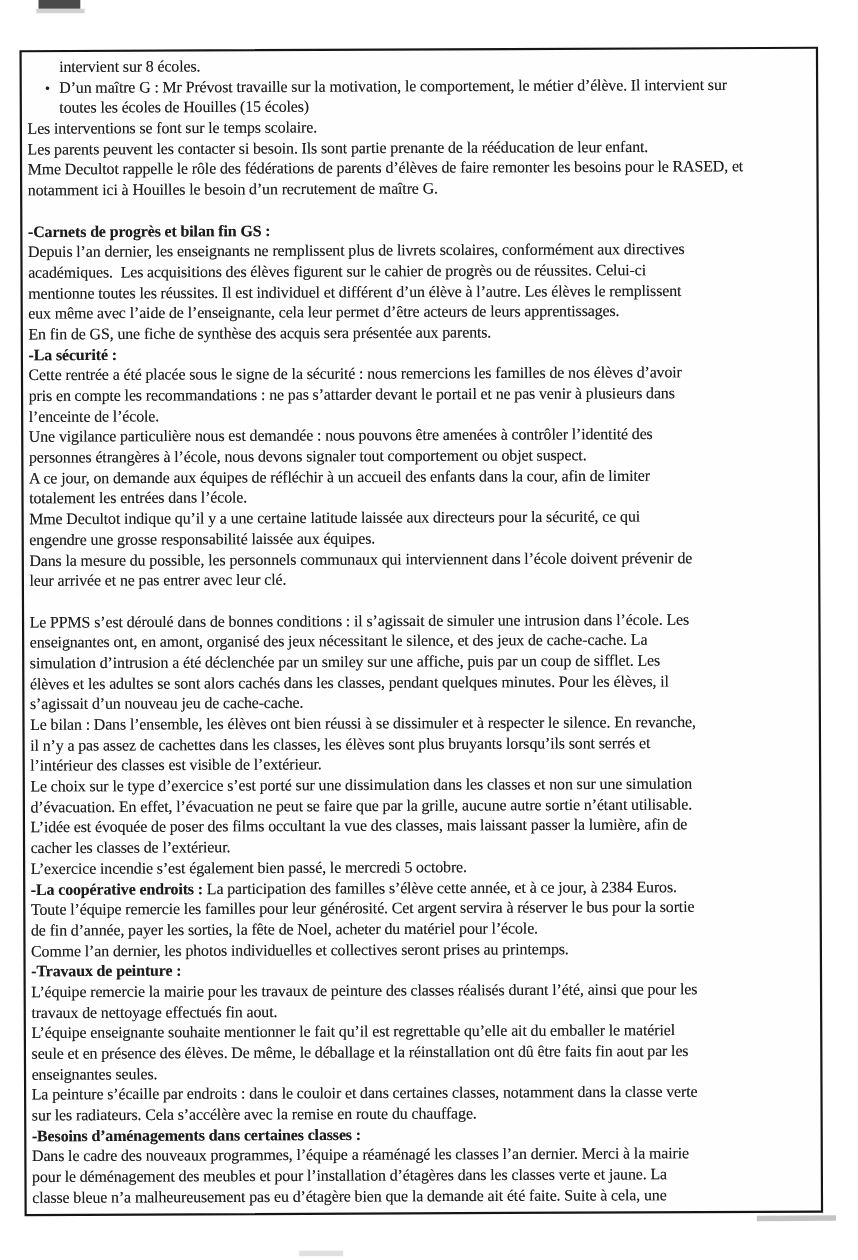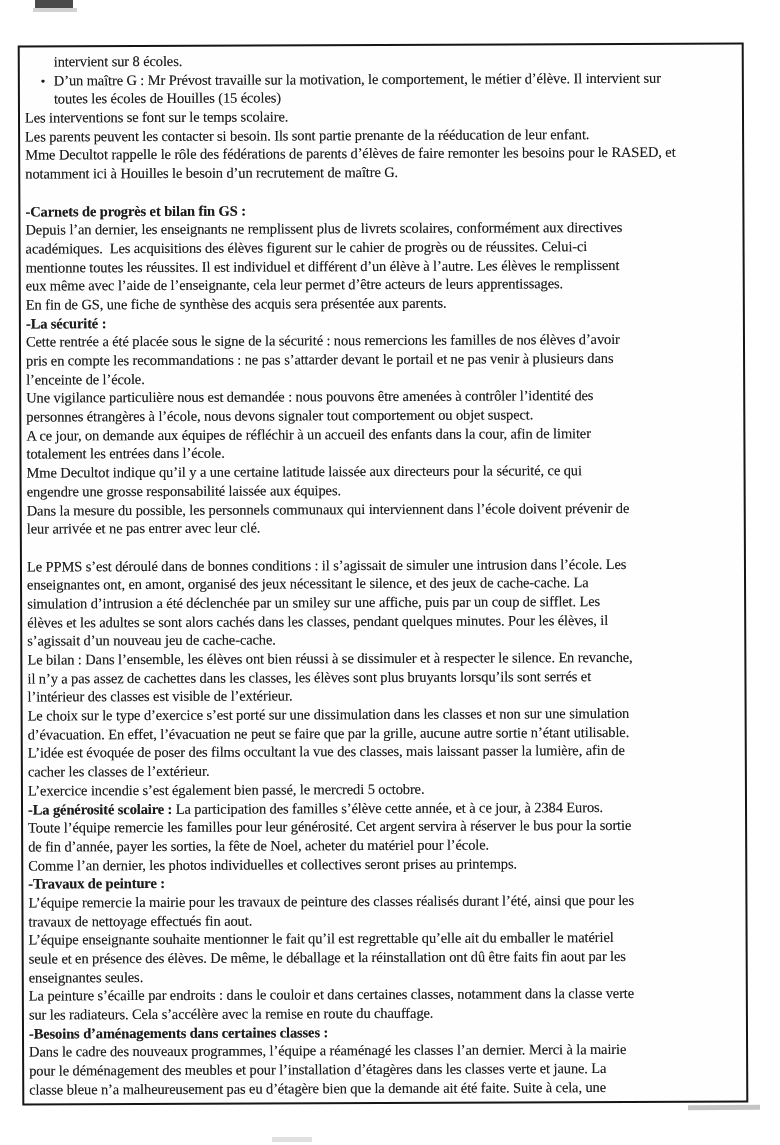--- a/index.html
+++ b/index.html
@@ -100,21 +100,21 @@
       <div class="line p">élèves et les adultes se sont alors cachés dans les classes, pendant quelques minutes. Pour les élèves, il</div>
       <div class="line p">s’agissait d’un nouveau jeu de cache-cache.</div>
       <div class="line p">Le bilan : Dans l’ensemble, les élèves ont bien réussi à se dissimuler et à respecter le silence. En revanche,</div>
       <div class="line p">il n’y a pas assez de cachettes dans les classes, les élèves sont plus bruyants lorsqu’ils sont serrés et</div>
       <div class="line p">l’intérieur des classes est visible de l’extérieur.</div>
       <div class="line p">Le choix sur le type d’exercice s’est porté sur une dissimulation dans les classes et non sur une simulation</div>
       <div class="line p">d’évacuation. En effet, l’évacuation ne peut se faire que par la grille, aucune autre sortie n’étant utilisable.</div>
       <div class="line p">L’idée est évoquée de poser des films occultant la vue des classes, mais laissant passer la lumière, afin de</div>
       <div class="line p">cacher les classes de l’extérieur.</div>
       <div class="line p">L’exercice incendie s’est également bien passé, le mercredi 5 octobre.</div>
-      <div class="line hp"><b>-La générosité scolaire :</b><span> La participation des familles s’élève cette année, et à ce jour, à 2384 Euros.</span></div>
+      <div class="line hp"><b>-La coopérative endroits :</b><span> La participation des familles s’élève cette année, et à ce jour, à 2384 Euros.</span></div>
       <div class="line p">Toute l’équipe remercie les familles pour leur générosité. Cet argent servira à réserver le bus pour la sortie</div>
       <div class="line p">de fin d’année, payer les sorties, la fête de Noel, acheter du matériel pour l’école.</div>
       <div class="line p">Comme l’an dernier, les photos individuelles et collectives seront prises au printemps.</div>
       <div class="line h">-Travaux de peinture :</div>
       <div class="line p">L’équipe remercie la mairie pour les travaux de peinture des classes réalisés durant l’été, ainsi que pour les</div>
       <div class="line p">travaux de nettoyage effectués fin aout.</div>
       <div class="line p">L’équipe enseignante souhaite mentionner le fait qu’il est regrettable qu’elle ait du emballer le matériel</div>
       <div class="line p">seule et en présence des élèves. De même, le déballage et la réinstallation ont dû être faits fin aout par les</div>
       <div class="line p">enseignantes seules.</div>
       <div class="line p">La peinture s’écaille par endroits : dans le couloir et dans certaines classes, notamment dans la classe verte</div>

